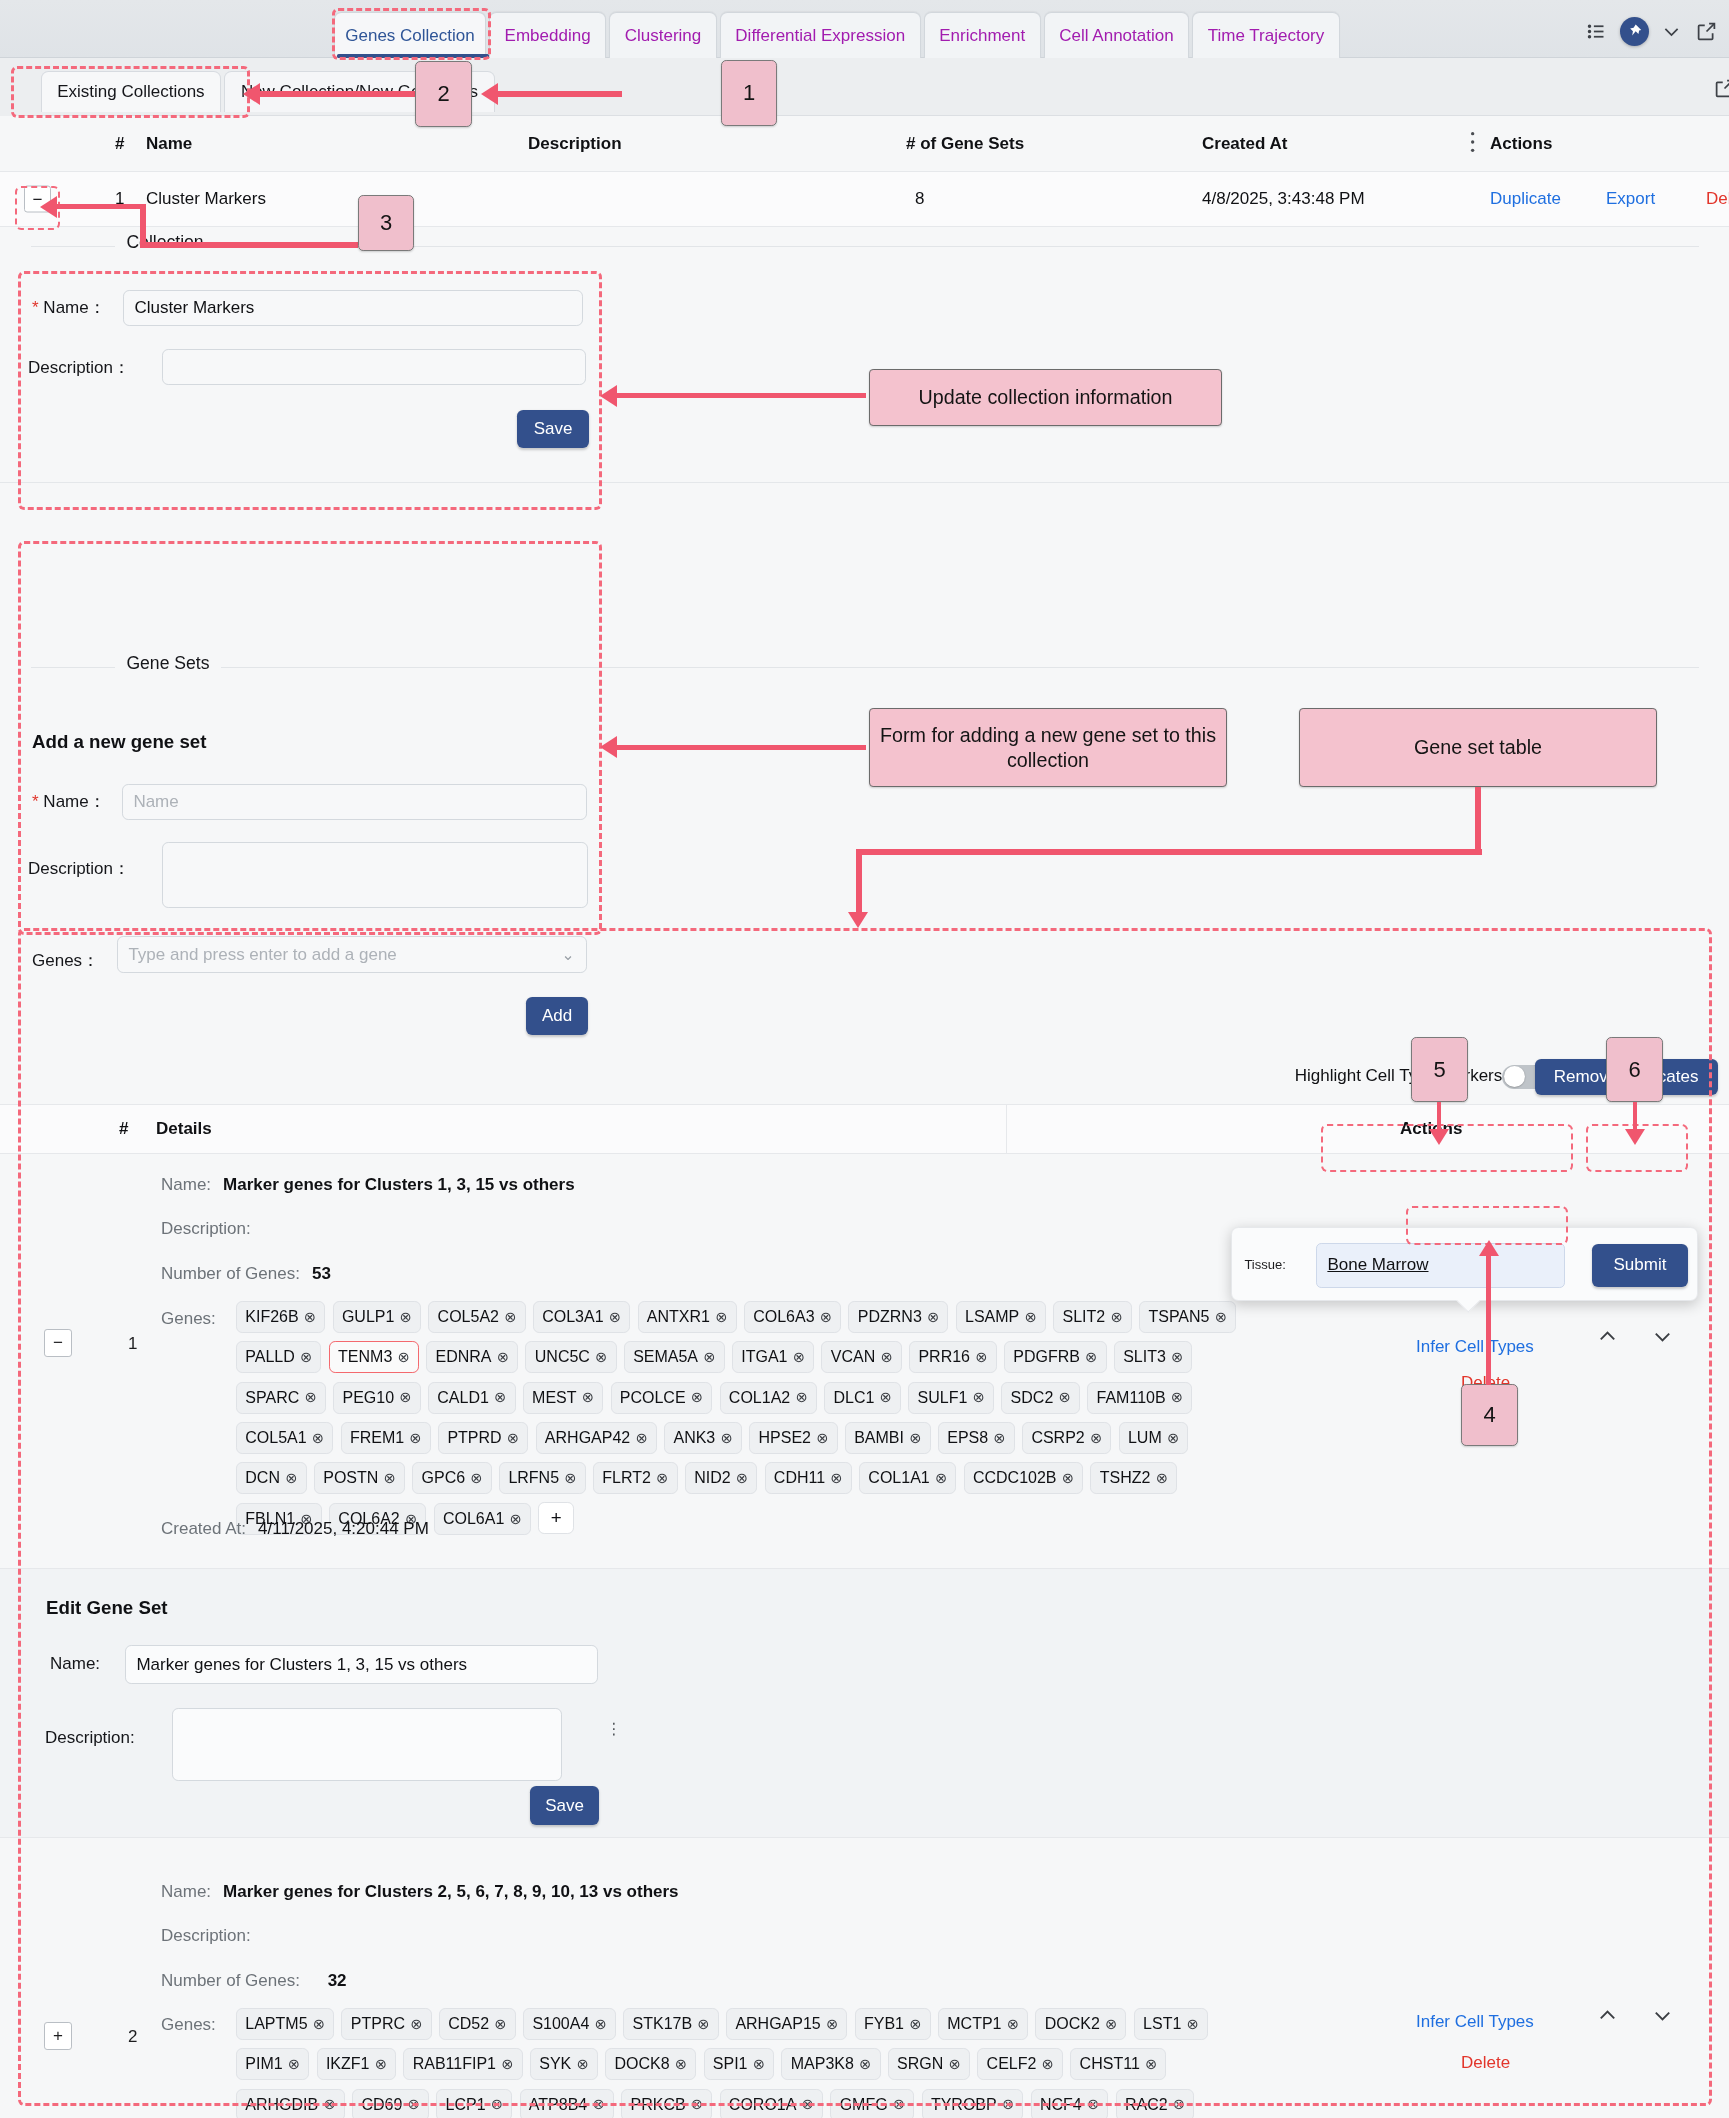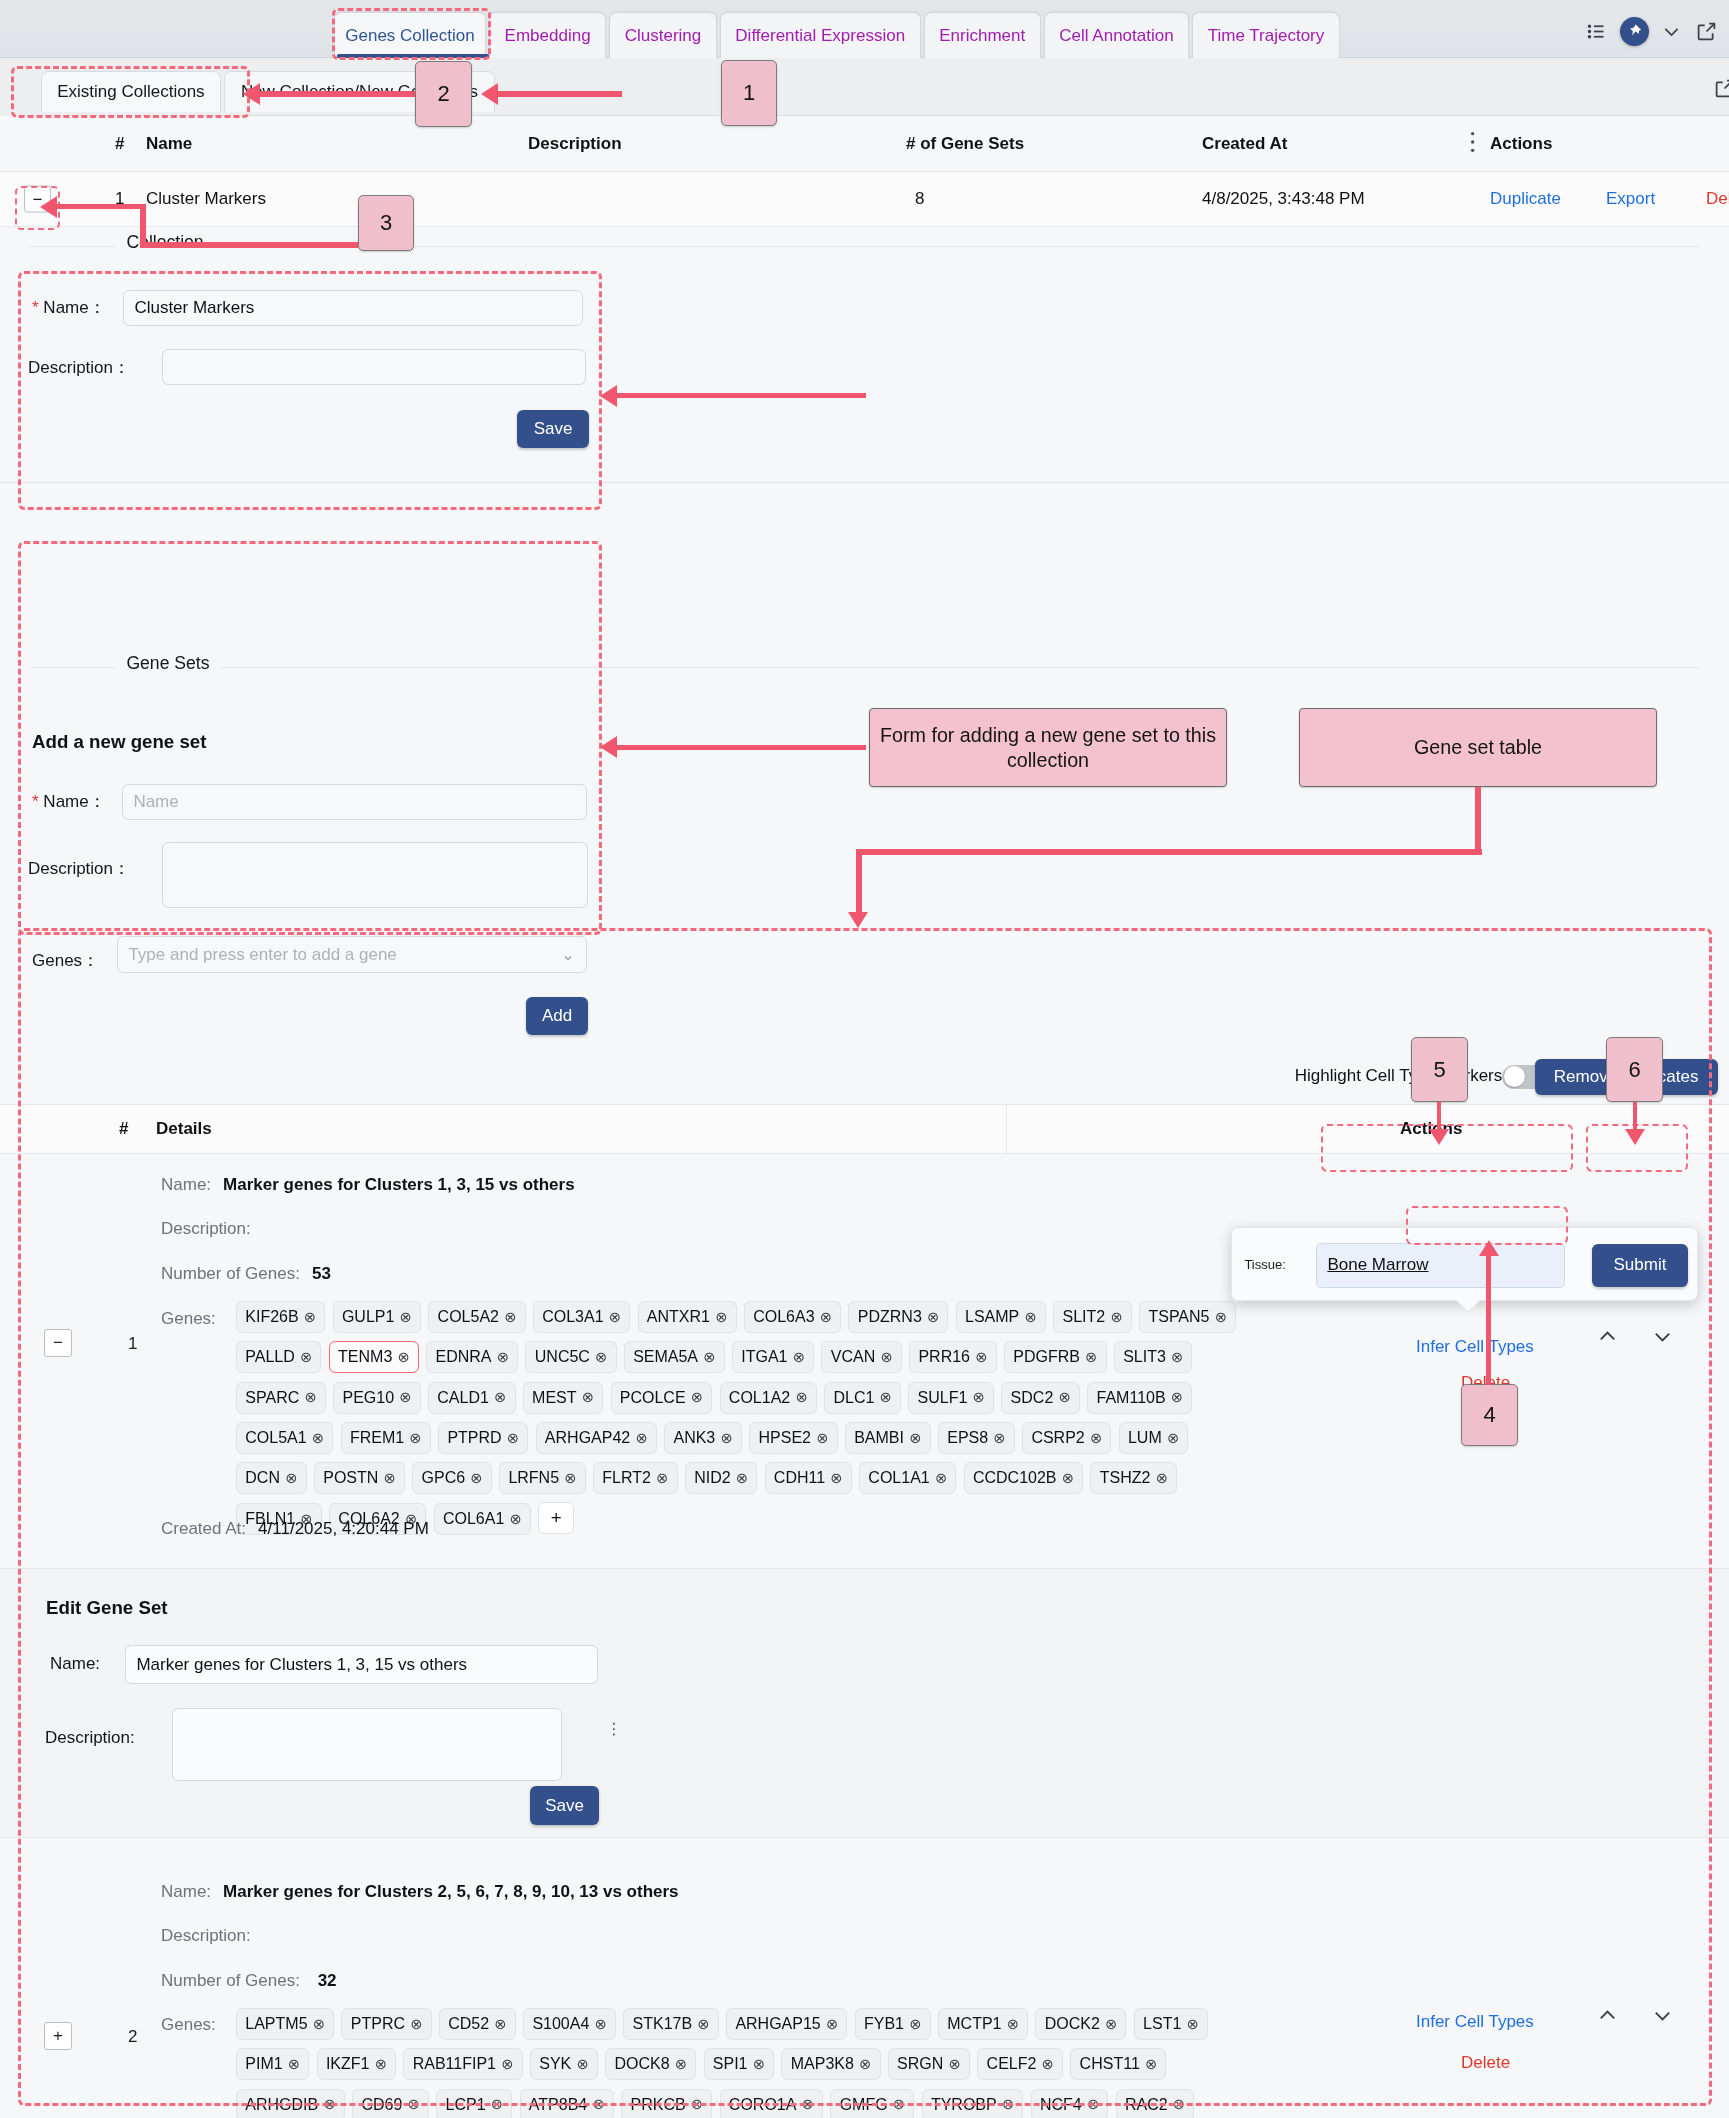--- a/index.html
+++ b/index.html
@@ -572,21 +572,21 @@
     <div style="position:absolute; left:161px; top:44px;">
       <span class="meta-lbl">Name:</span>
       <span class="meta-val b" style="margin-left:7.3px;">Marker genes for Clusters 2, 5, 6, 7, 8, 9, 10, 13 vs others</span>
     </div>
     <div style="position:absolute; left:161px; top:88px;">
       <span class="meta-lbl">Description:</span>
       <span class="meta-val"></span>
     </div>
     <div style="position:absolute; left:161px; top:133px;">
       <span class="meta-lbl">Number of Genes:</span>
-      <span class="meta-val b" style="margin-left:13px;">32</span>
+      <span class="meta-val b" style="margin-left:23px;">32</span>
     </div>
 
     <div style="position:absolute; left:161px; top:177px;" class="meta-lbl">Genes:</div>
     <div id="genes-2" style="position:absolute; left:236px; top:170px; width:1011px;"><span class="tag">
           <span>LAPTM5</span>
           <span class="x">⊗</span>
         </span><span class="tag">
           <span>PTPRC</span>
           <span class="x">⊗</span>
         </span><span class="tag">
@@ -706,20 +706,21 @@
   <div class="dash thin" style="left:14.5px; top:186px; width:45px; height:44px;"></div>
   <div class="aline" style="left:56px; top:204px; width:89px; height:5.2px;"></div>
   <div class="aline" style="left:140px; top:204px; width:6.2px; height:43px;"></div>
   <div class="aline" style="left:140px; top:242px; width:218px; height:6.2px;"></div>
   <div class="arrowhead ah-left" style="left:40px; top:196px;"></div>
   <div class="numbox" style="left:358px; top:195px; width:56px; height:56px;">3</div>
 
   <div class="dash" style="left:17.6px; top:271px; width:584px; height:239px;"></div>
   <div class="aline" style="left:606px; top:393px; width:260px; height:5.2px;"></div>
   <div class="arrowhead ah-left" style="left:600px; top:385px;"></div>
+  <div class="callout" style="left:869px; top:369px; width:353px; height:57px;">Update collection information</div>
 
   <div class="dash" style="left:17.6px; top:541px; width:584px; height:394px;"></div>
   <div class="aline" style="left:606px; top:745px; width:260px; height:5.2px;"></div>
   <div class="arrowhead ah-left" style="left:600px; top:736px;"></div>
   <div class="callout" style="left:1299px; top:708px; width:358px; height:79px;">Gene set table</div>
 
   <div class="callout" style="left:869px; top:708px; width:358px; height:79px; flex-direction:column;">Form for adding a new gene set to this collection</div>
   <div class="aline" style="left:1475px; top:787px; width:6.2px; height:67px;"></div>
   <div class="aline" style="left:856px; top:849px; width:626px; height:6.2px;"></div>
   <div class="aline" style="left:856px; top:849px; width:6.2px; height:66px;"></div>

